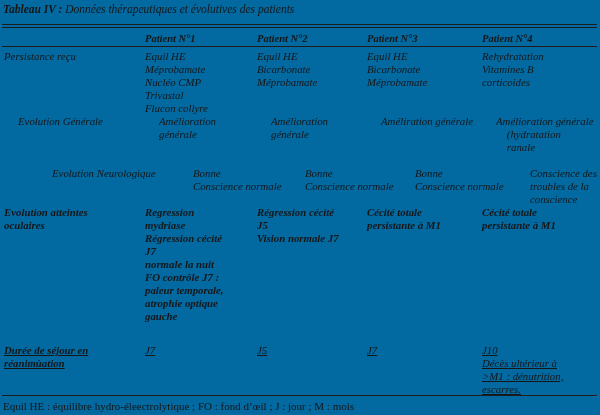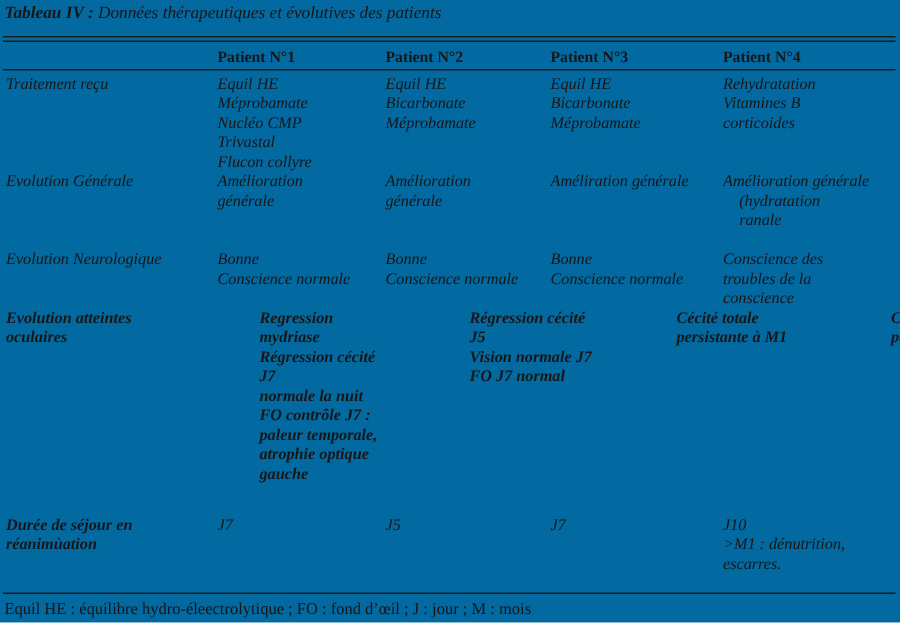--- a/index.html
+++ b/index.html
@@ -12,30 +12,30 @@
     position:absolute; left:3px; top:3px; font-size:11.5px;
     font-style:italic; white-space:nowrap;
   }
   .title .tlabel { font-weight:bold; }
   .tablewrap { position:absolute; left:2px; top:24px; width:595px; }
   .top-rule { height:2px; border-top:1.5px solid #1c1c1c; border-bottom:1.2px solid #1c1c1c; }
   .thead {
     display:grid; grid-template-columns:141px 112px 110px 115px 117px;
     align-items:end; height:16px; padding-bottom:2px;
     border-bottom:1.3px solid #1c1c1c;
-    font-weight:bold; font-size:10.5px;
+    font-weight:bold; font-style:italic; font-size:10.5px;
   }
   .thead .hcell { padding-left:2px; }
   .tbody { padding-top:3px; }
   .trow { display:grid; grid-template-columns:141px 112px 110px 115px 117px; }
   .trow-0 { height:65px; }
-  .trow-1 { height:52px; }
-  .trow-2 { height:39px; }
-  .trow-3 { height:138px;gap:28px; }
-  .trow-4 { height:51px; }
+  .trow-1 { height:52px;margin-left:14px; }
+  .trow-2 { height:39px;margin-left:48px; }
+  .trow-3 { height:138px; }
+  .trow-4 { height:51px;text-decoration:underline; }
   .cell { padding-left:2px; padding-right:5px; }
   .line { font-style:italic; font-size:10.8px; line-height:13px; white-space:nowrap; }
   .bold-label .line, .bold-cells .line { font-weight:bold; }
   .bottom-rule { border-top:1.8px solid #1c1c1c; margin-top:0px; }
   .footnote {
     padding-top:4px; padding-left:1px;
     font-size:11px; font-style:normal; white-space:nowrap;
   }
 </style>
 </head>
@@ -55,21 +55,21 @@
       <div class="hcell"></div>
       <div class="hcell">Patient N°1</div>
       <div class="hcell">Patient N°2</div>
       <div class="hcell">Patient N°3</div>
       <div class="hcell">Patient N°4</div>
     </div>
 
     <div class="tbody">
         <div class="trow trow-0">
           <div class="cell">
-            <div class="line">Traitement reçu</div>
+            <div class="line">Persistance reçu</div>
           </div>
           <div class="cell">
             <div class="line">Equil HE</div>
             <div class="line">Méprobamate</div>
             <div class="line">Nucléo CMP</div>
             <div class="line">Trivastal</div>
             <div class="line">Flucon collyre</div>
           </div>
           <div class="cell">
             <div class="line">Equil HE</div>
@@ -143,21 +143,20 @@
             <div class="line">normale la nuit</div>
             <div class="line">FO contrôle J7 :</div>
             <div class="line">paleur temporale,</div>
             <div class="line">atrophie optique</div>
             <div class="line">gauche</div>
           </div>
           <div class="cell bold-cells">
             <div class="line">Régression cécité</div>
             <div class="line">J5</div>
             <div class="line">Vision normale J7</div>
-            <div class="line">FO J7 normal</div>
           </div>
           <div class="cell bold-cells">
             <div class="line">Cécité totale</div>
             <div class="line">persistante à M1</div>
           </div>
           <div class="cell bold-cells">
             <div class="line">Cécité totale</div>
             <div class="line">persistante à M1</div>
           </div>
         </div>
@@ -170,20 +169,21 @@
             <div class="line">J7</div>
           </div>
           <div class="cell">
             <div class="line">J5</div>
           </div>
           <div class="cell">
             <div class="line">J7</div>
           </div>
           <div class="cell">
             <div class="line">J10</div>
+            <div class="line">Décès ultérieur à</div>
             <div class="line">&gt;M1 : dénutrition,</div>
             <div class="line">escarres.</div>
           </div>
         </div>
       </div>
 
     <div class="bottom-rule"></div>
 
     <div class="footnote">Equil HE : équilibre hydro-éleectrolytique ; FO : fond d’œil ; J : jour ; M : mois</div>
 

